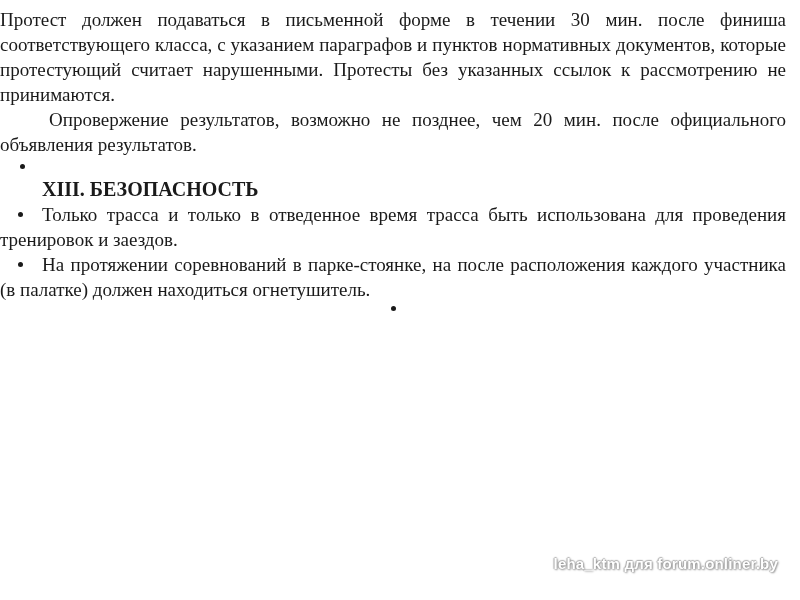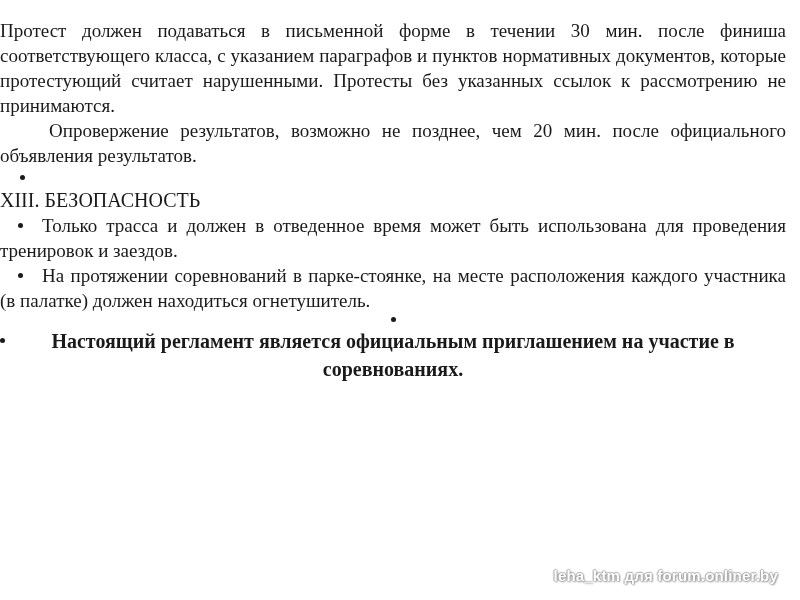--- a/index.html
+++ b/index.html
@@ -10,21 +10,21 @@
     width: 800px;
     height: 600px;
     position: relative;
     overflow: hidden;
     background: #ffffff;
     color: #1a1a1a;
     font-family: "Liberation Serif", serif;
   }
   .slide {
     position: absolute;
-    top: 18px;
+    top: 7px;
     left: 0;
     width: 786px;
   }
   .slide p {
     margin: 0;
     font-size: 19px;
     line-height: 25px;
   }
   .dot {
     display: block;
@@ -52,22 +52,23 @@
   }
   .empty-line > .dot {
     position: absolute;
     left: 20px;
     top: 7px;
   }
   
   .heading {
     position: relative;
     margin: 1px 45px 7px 78px;
-    font-weight: normal;
+    font-weight: bold;
     font-size: 20px !important;
+    padding-left: 42px;
   }
   
   .l2 {
     position: relative;
     margin: 0 45px 3px 60px;
     text-indent: 42px;
     text-align: justify;
   }
   .l2 > .dot {
     position: absolute;
@@ -94,21 +95,21 @@
     line-height: 28px !important;
   }
   .closing > .dot {
     position: absolute;
     left: 0;
     top: 11px;
   }
   .watermark {
     position: absolute;
     right: 22px;
-    bottom: 16px;
+    bottom: 28px;
     font-family: "Liberation Sans", sans-serif;
     font-weight: bold;
     font-size: 15px;
     letter-spacing: 0.2px;
     color: #ffffff;
     text-shadow:
       0 0 2px #8f8f8f,
       1px 1px 2px #9a9a9a,
       -1px 0 1px #b8b8b8,
       0 -1px 1px #c4c4c4;
@@ -134,33 +135,29 @@
   </p>
 
   <p class="heading">
     
     <span>XIII. БЕЗОПАСНОСТЬ</span>
   </p>
 
 
   <p class="l2">
     <span class="dot"></span>
-    <span>Только трасса и должен в отведенное время может быть использована для проведения тренировок и заездов.</span>
+    <span>Только трасса и только в отведенное время трасса быть использована для проведения тренировок и заездов.</span>
   </p>
 
   <p class="l2">
     <span class="dot"></span>
-    <span>На протяжении соревнований в парке-стоянке, на месте расположения каждого участника (в палатке) должен находиться огнетушитель.</span>
+    <span>На протяжении соревнований в парке-стоянке, на после расположения каждого участника (в палатке) должен находиться огнетушитель.</span>
   </p>
 
 
   <p class="lone">
     <span class="dot"></span>
   </p>
 
-  <p class="closing">
-    <span class="dot"></span>
-    <span>Настоящий регламент является официальным приглашением на участие в соревнованиях.</span>
-  </p>
 
 </div>
 
 <div class="watermark">leha_ktm для forum.onliner.by</div>
 
 </body></html>

